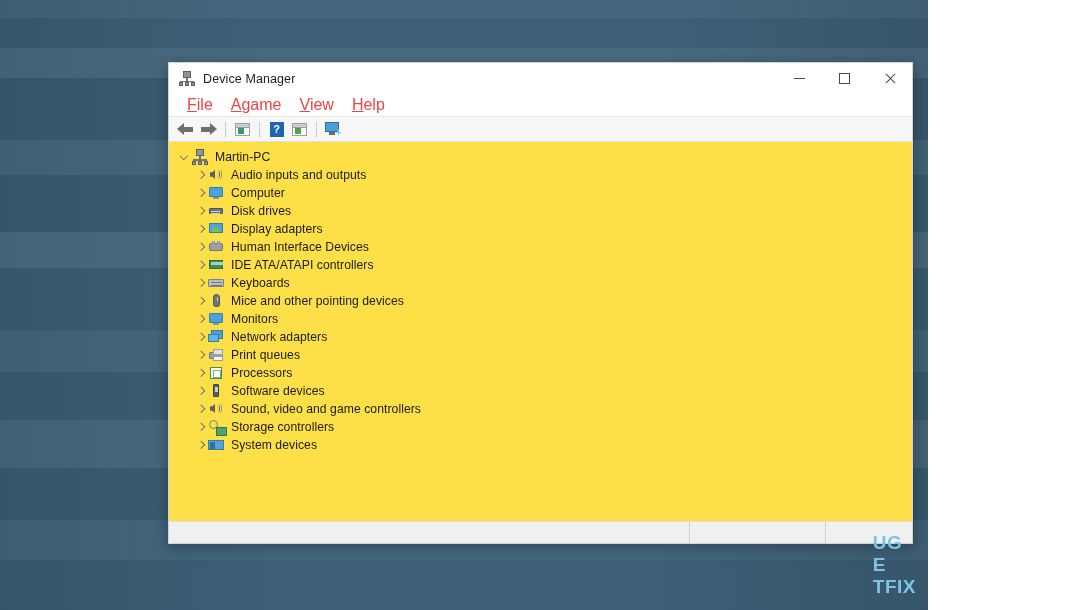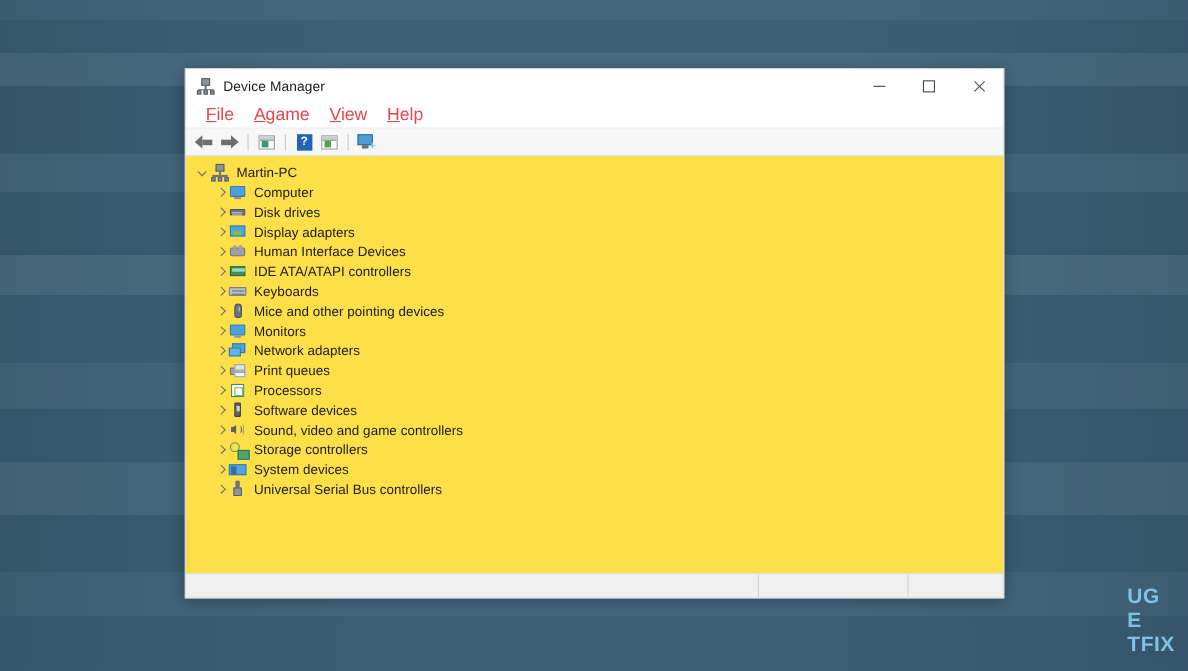--- a/index.html
+++ b/index.html
@@ -6,21 +6,21 @@
 
   html, body {
     width: 1080px;
     height: 610px;
     overflow: hidden;
     font-family: "Liberation Sans", sans-serif;
   }
 
   #desktop {
     position: relative;
-    width: 1080px;
+    width: 928px;
     height: 610px;
     background: #3e6279;
     background-image:
       linear-gradient(180deg,
         rgba(255,255,255,0.030) 0px,  rgba(255,255,255,0.030) 18px,
         rgba(0,0,0,0.022)      18px,  rgba(0,0,0,0.022)      48px,
         rgba(255,255,255,0.055) 48px, rgba(255,255,255,0.055) 78px,
         rgba(0,0,0,0.045)      78px,  rgba(0,0,0,0.045)     140px,
         rgba(255,255,255,0.045)140px, rgba(255,255,255,0.045)175px,
         rgba(0,0,0,0.035)     175px,  rgba(0,0,0,0.035)     232px,
@@ -443,154 +443,155 @@
           <span class="ic-devmgr-node"></span>
           <span class="ic-devmgr-leg"></span>
           <span class="ic-devmgr-bar"></span>
           <span class="ic-devmgr-b1"></span>
           <span class="ic-devmgr-b2"></span>
           <span class="ic-devmgr-b3"></span>
         </span>
         <span class="node-label">Martin-PC</span>
       </div>
 
-
-      <div class="tree-row child">
-        <span class="chevron"></span>
-        <span class="node-icon">
-          <span class="ic-monitor"></span>
-            <span class="ic-monitor-stand"></span>
-        </span>
-        <span class="node-label">Computer</span>
-      </div>
-
-      <div class="tree-row child">
-        <span class="chevron"></span>
-        <span class="node-icon">
-          <span class="ic-disk"></span>
-        </span>
-        <span class="node-label">Disk drives</span>
-      </div>
-
-      <div class="tree-row child">
-        <span class="chevron"></span>
-        <span class="node-icon">
-          <span class="ic-display"></span>
-        </span>
-        <span class="node-label">Display adapters</span>
-      </div>
-
-      <div class="tree-row child">
-        <span class="chevron"></span>
-        <span class="node-icon">
-          <span class="ic-hid"></span>
-        </span>
-        <span class="node-label">Human Interface Devices</span>
-      </div>
-
-      <div class="tree-row child">
-        <span class="chevron"></span>
-        <span class="node-icon">
-          <span class="ic-ide"></span>
-        </span>
-        <span class="node-label">IDE ATA/ATAPI controllers</span>
-      </div>
-
-      <div class="tree-row child">
-        <span class="chevron"></span>
-        <span class="node-icon">
-          <span class="ic-keyboard"></span>
-        </span>
-        <span class="node-label">Keyboards</span>
-      </div>
-
-      <div class="tree-row child">
-        <span class="chevron"></span>
-        <span class="node-icon">
-          <span class="ic-mouse"></span>
-        </span>
-        <span class="node-label">Mice and other pointing devices</span>
-      </div>
-
-      <div class="tree-row child">
-        <span class="chevron"></span>
-        <span class="node-icon">
-          <span class="ic-monitor"></span>
-            <span class="ic-monitor-stand"></span>
-        </span>
-        <span class="node-label">Monitors</span>
-      </div>
-
-      <div class="tree-row child">
-        <span class="chevron"></span>
-        <span class="node-icon">
-          <span class="ic-netcard"></span>
-            <span class="ic-netcard2"></span>
-        </span>
-        <span class="node-label">Network adapters</span>
-      </div>
-
-      <div class="tree-row child">
-        <span class="chevron"></span>
-        <span class="node-icon">
-          <span class="ic-printer"></span>
-        </span>
-        <span class="node-label">Print queues</span>
-      </div>
-
-      <div class="tree-row child">
-        <span class="chevron"></span>
-        <span class="node-icon">
-          <span class="ic-cpu"></span>
-        </span>
-        <span class="node-label">Processors</span>
-      </div>
-
-      <div class="tree-row child">
-        <span class="chevron"></span>
-        <span class="node-icon">
-          <span class="ic-softdev"></span>
-        </span>
-        <span class="node-label">Software devices</span>
-      </div>
-
       <div class="tree-row child">
         <span class="chevron"></span>
         <span class="node-icon">
           <span class="ic-speaker"></span>
             <span class="ic-wave1"></span>
             <span class="ic-wave2"></span>
         </span>
+        <span class="node-label">Audio inputs and outputs</span>
+      </div>
+
+      <div class="tree-row child">
+        <span class="chevron"></span>
+        <span class="node-icon">
+          <span class="ic-monitor"></span>
+            <span class="ic-monitor-stand"></span>
+        </span>
+        <span class="node-label">Computer</span>
+      </div>
+
+      <div class="tree-row child">
+        <span class="chevron"></span>
+        <span class="node-icon">
+          <span class="ic-disk"></span>
+        </span>
+        <span class="node-label">Disk drives</span>
+      </div>
+
+      <div class="tree-row child">
+        <span class="chevron"></span>
+        <span class="node-icon">
+          <span class="ic-display"></span>
+        </span>
+        <span class="node-label">Display adapters</span>
+      </div>
+
+      <div class="tree-row child">
+        <span class="chevron"></span>
+        <span class="node-icon">
+          <span class="ic-hid"></span>
+        </span>
+        <span class="node-label">Human Interface Devices</span>
+      </div>
+
+      <div class="tree-row child">
+        <span class="chevron"></span>
+        <span class="node-icon">
+          <span class="ic-ide"></span>
+        </span>
+        <span class="node-label">IDE ATA/ATAPI controllers</span>
+      </div>
+
+      <div class="tree-row child">
+        <span class="chevron"></span>
+        <span class="node-icon">
+          <span class="ic-keyboard"></span>
+        </span>
+        <span class="node-label">Keyboards</span>
+      </div>
+
+      <div class="tree-row child">
+        <span class="chevron"></span>
+        <span class="node-icon">
+          <span class="ic-mouse"></span>
+        </span>
+        <span class="node-label">Mice and other pointing devices</span>
+      </div>
+
+      <div class="tree-row child">
+        <span class="chevron"></span>
+        <span class="node-icon">
+          <span class="ic-monitor"></span>
+            <span class="ic-monitor-stand"></span>
+        </span>
+        <span class="node-label">Monitors</span>
+      </div>
+
+      <div class="tree-row child">
+        <span class="chevron"></span>
+        <span class="node-icon">
+          <span class="ic-netcard"></span>
+            <span class="ic-netcard2"></span>
+        </span>
+        <span class="node-label">Network adapters</span>
+      </div>
+
+      <div class="tree-row child">
+        <span class="chevron"></span>
+        <span class="node-icon">
+          <span class="ic-printer"></span>
+        </span>
+        <span class="node-label">Print queues</span>
+      </div>
+
+      <div class="tree-row child">
+        <span class="chevron"></span>
+        <span class="node-icon">
+          <span class="ic-cpu"></span>
+        </span>
+        <span class="node-label">Processors</span>
+      </div>
+
+      <div class="tree-row child">
+        <span class="chevron"></span>
+        <span class="node-icon">
+          <span class="ic-softdev"></span>
+        </span>
+        <span class="node-label">Software devices</span>
+      </div>
+
+      <div class="tree-row child">
+        <span class="chevron"></span>
+        <span class="node-icon">
+          <span class="ic-speaker"></span>
+            <span class="ic-wave1"></span>
+            <span class="ic-wave2"></span>
+        </span>
         <span class="node-label">Sound, video and game controllers</span>
       </div>
 
       <div class="tree-row child">
         <span class="chevron"></span>
         <span class="node-icon">
           <span class="ic-storage"></span>
         </span>
         <span class="node-label">Storage controllers</span>
       </div>
 
       <div class="tree-row child">
         <span class="chevron"></span>
         <span class="node-icon">
           <span class="ic-sysdev"></span>
         </span>
         <span class="node-label">System devices</span>
       </div>
 
-      <div class="tree-row child">
-        <span class="chevron"></span>
-        <span class="node-icon">
-          <span class="ic-usb"></span>
-            <span class="ic-usb2"></span>
-        </span>
-        <span class="node-label">Universal Serial Bus controllers</span>
-      </div>
 
     </div>
 
     <div class="statusbar">
       <div class="status-pane p1"></div>
       <div class="status-pane p2"></div>
       <div class="status-pane p3"></div>
     </div>
 
   </div>

